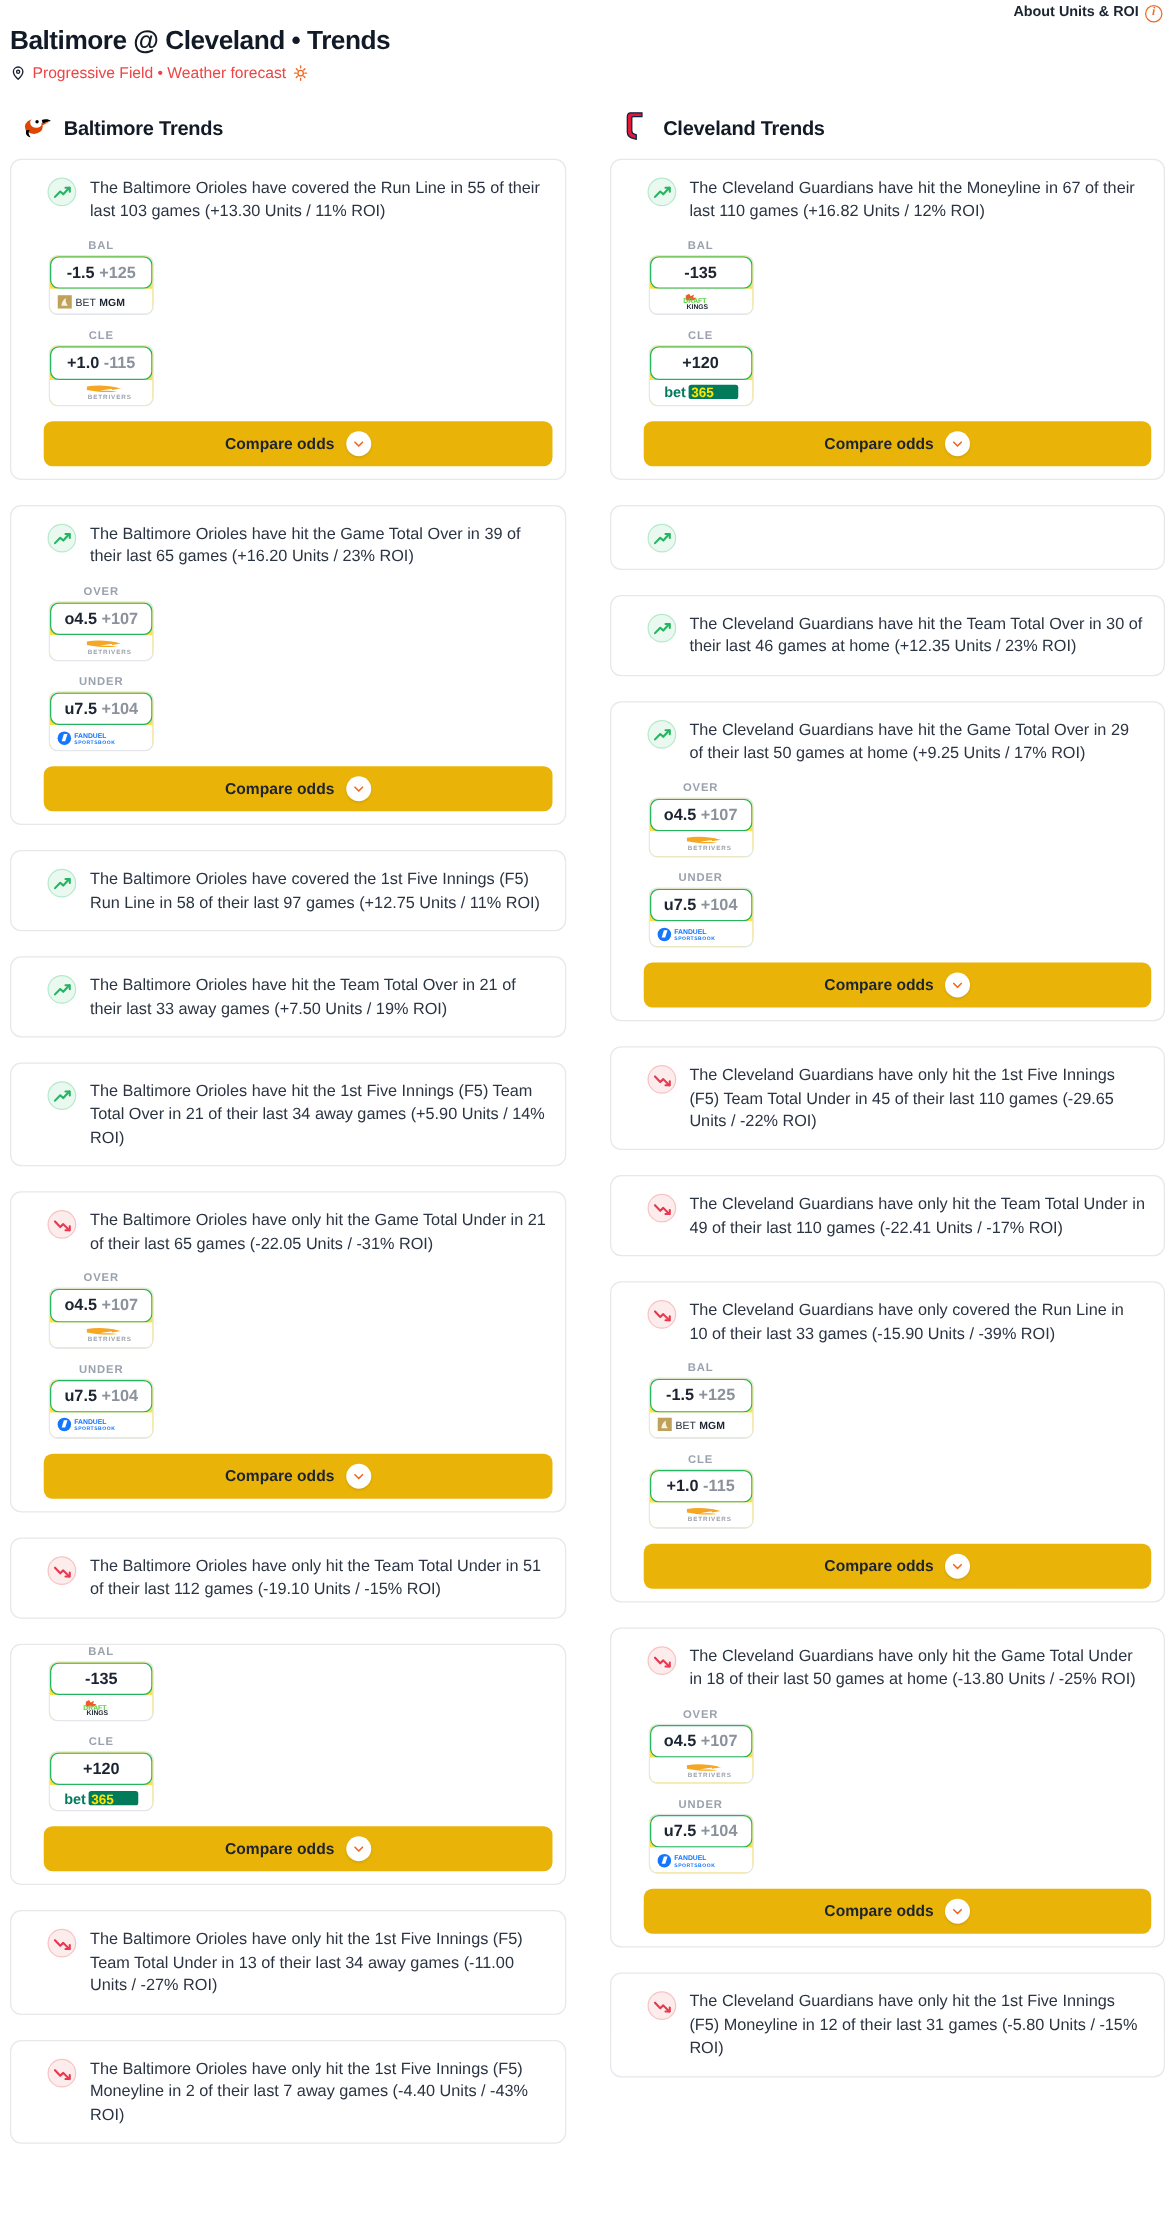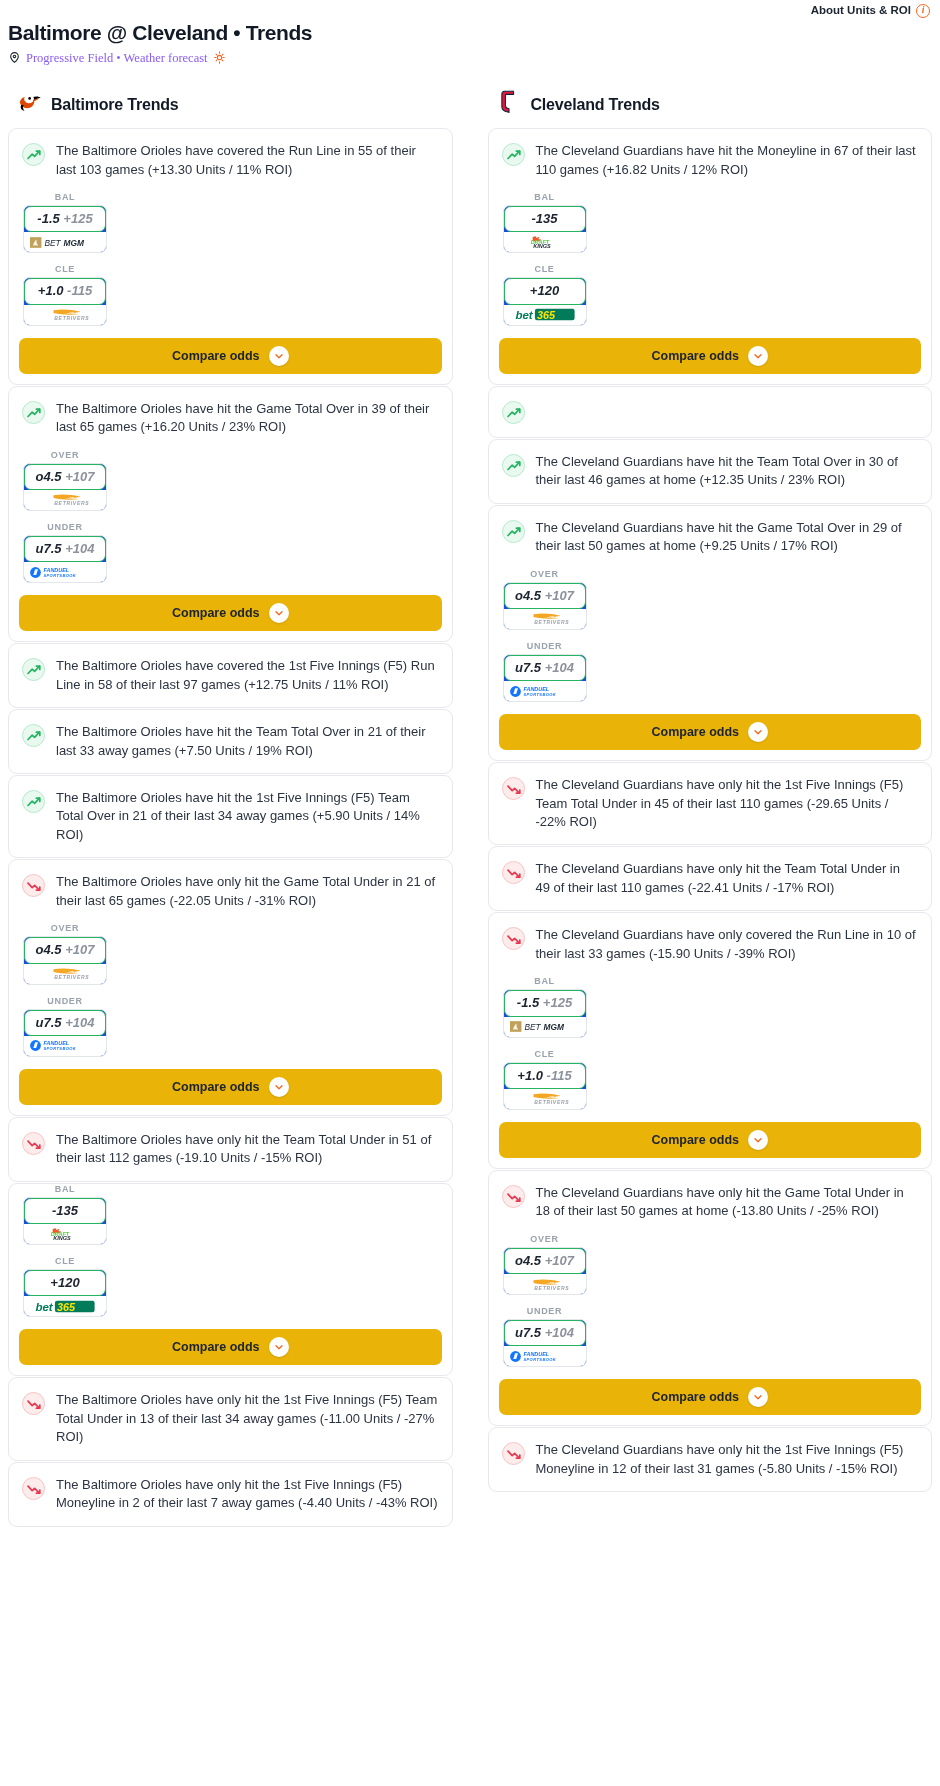--- a/index.html
+++ b/index.html
@@ -12,22 +12,22 @@
   body { width: 940px; }
   .page { width: 940px; padding: 0 0 8px 0; position: relative; }
 
   
   .hdr { padding: 20px 8px 0 8px; position: relative; }
   .hdr-title {
     font-size: 21px; font-weight: 700; letter-spacing: -0.4px;
     color: #111a26; margin: 0 0 6px 0; line-height: 1.2;
   }
   .hdr-sub {
-    display: flex; gap: 5px;
-    font-size: 12.5px; color: #8b5cf6; font-family: Liberation Serif, serif;
+    display: flex; align-items: center; gap: 5px;
+    font-size: 12.5px; color: #ef4444;
   }
   .pin-icon { width: 13px; height: 13px; display: inline-block; flex: none; }
   .sun-icon { width: 13px; height: 13px; display: inline-block; flex: none; }
   .about-units {
     position: absolute; right: 10px; top: 4px;
     display: flex; align-items: flex-start; gap: 5px;
     font-size: 11.5px; font-weight: 600; color: #1b2430;
     cursor: pointer;
   }
   .info-circle {
@@ -48,43 +48,44 @@
     margin-bottom: 14px; padding-left: 8px;
   }
   .col-head-name {
     font-size: 16px; font-weight: 700; color: #111a26; letter-spacing: -0.2px;
   }
   .team-logo { width: 26px; height: 26px; flex: none; }
 
   
   .card {
     border: 1px solid #e6e8ec; border-radius: 9px;
-    background: #fff; margin-bottom: 1px;
+    background: #fff; margin-bottom: 20px;
     overflow: hidden;
+    padding-left: 16px;
   }
   .card-body { padding: 13px 14px 13px 13px; display: flex; gap: 11px; }
   .trend-icon {
     width: 23px; height: 23px; border-radius: 50%; flex: none; margin-top: 1px;
   }
   .trend-icon.up { background: #e9f9f0; border: 1px solid #b7e9cd; }
   .trend-icon.down { background: #fdecec; border: 1px solid #f7c4c4; }
   .trend-icon svg { display: block; }
   .trend-text {
     font-size: 13px; line-height: 1.42; color: #2b3442;
   }
 
   
   .odds-wrap { padding: 0 14px 0 14px; display: flex; justify-content: space-between; gap: 11px; flex-direction: column; }
   .odds-col { width: 84px; }
   .odds-label {
     text-align: center; font-size: 9px; letter-spacing: 0.7px;
     color: #9aa2ad; font-weight: 600; margin-bottom: 3px; text-transform: uppercase;
   }
   .odds-box {
-    border: 1px solid #e3e6ea; border-radius: 7px; overflow: hidden; background: #1d4ed8; font-style: italic;
+    border: 1px solid #e3e6ea; border-radius: 7px; overflow: hidden; background: #fde047;
   }
   .odds-val {
     border: 1.4px solid #24b560; border-radius: 7px;
     text-align: center; padding: 5px 2px; font-size: 13px; font-weight: 700;
     color: #1b2430; background: #fff; line-height: 1.1;
   }
   .odds-val .juice { color: #8b929c; font-weight: 600; }
   .odds-book {
     height: 20px; display: flex; align-items: center; justify-content: center;
     background: #fff;

